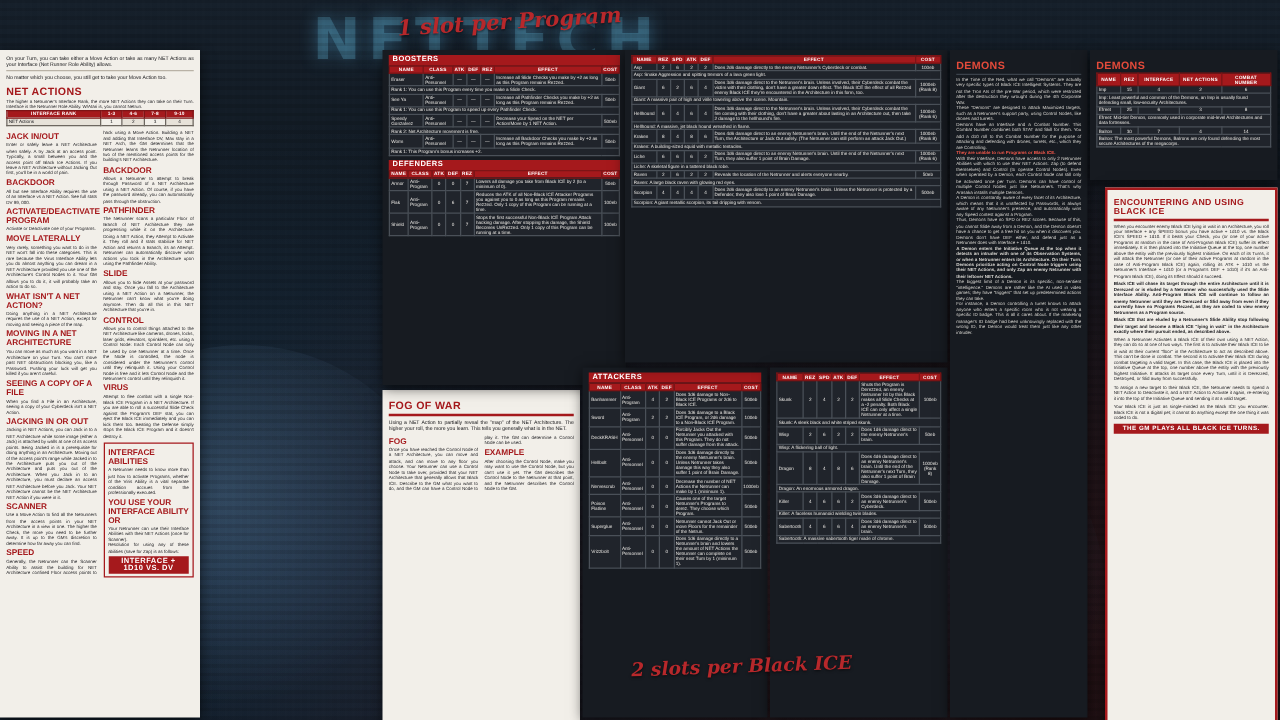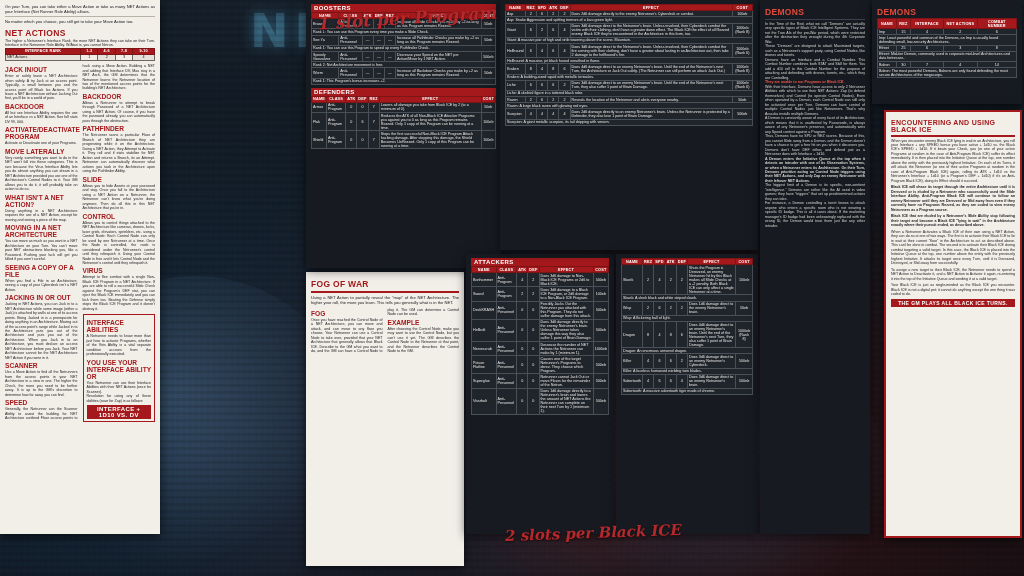--- a/index.html
+++ b/index.html
@@ -52,20 +52,21 @@
   .kanji2{
     position:absolute;right:300px;top:170px;font-size:13px;color:rgba(235,235,235,.55);
     font-family:"DejaVu Serif", serif;letter-spacing:1px;
   }
 
   
   .panel{
     position:absolute;background:#f2efe9;
     box-shadow:0 2px 10px rgba(0,0,0,.65);
     overflow:hidden;
+    margin-top:40px;
   }
   .p-pad{padding:4px 5px;}
   .hdr-red{
     background:#a5191c;color:#fff;font-weight:bold;
     font-size:6px;letter-spacing:.4px;padding:1px 3px;text-transform:uppercase;
   }
   .ttl{
     font-size:8.5px;color:#a5191c;font-weight:bold;text-transform:uppercase;letter-spacing:.3px;
     margin:3px 0 1px;
   }

